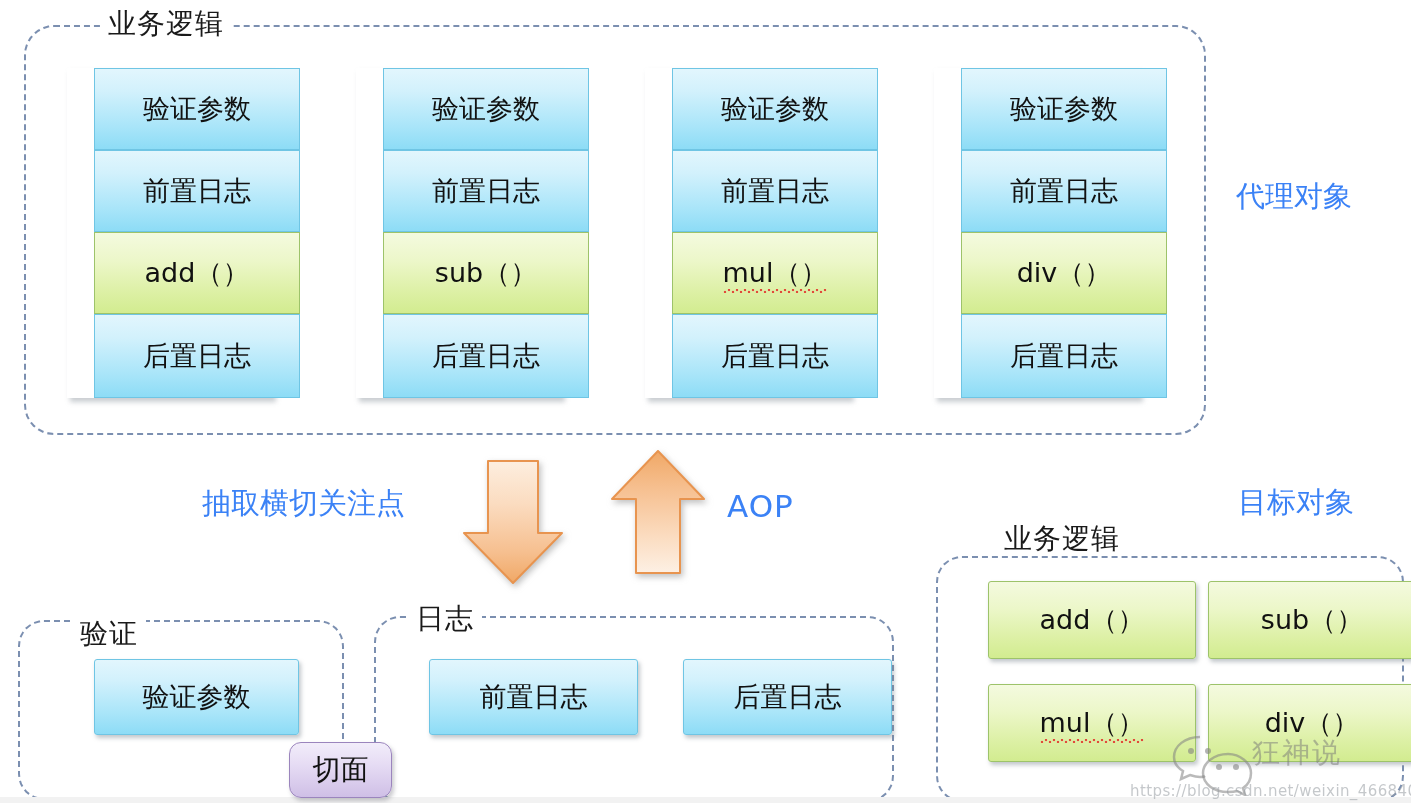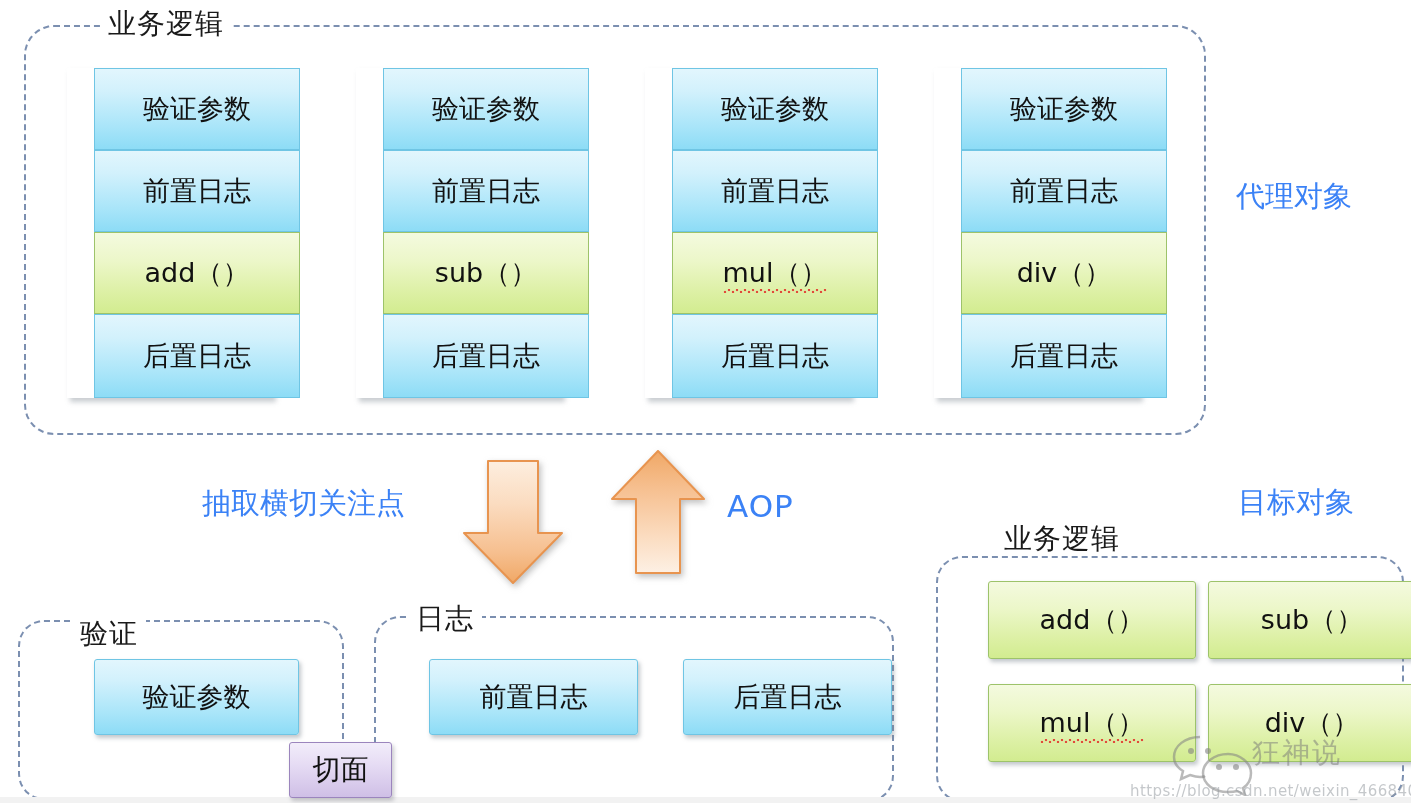--- a/index.html
+++ b/index.html
@@ -200,21 +200,21 @@
   <div class="grouplabel" style="left:72px;top:587px;margin-top:32px;">验证</div>
 
   <div class="cell blue solo" style="left:67px;top:659px;width:205px;height:76px;">验证参数</div>
 
   <div class="dashgroup thin" style="left:374px;top:616px;width:520px;height:186px;"></div>
   <div class="grouplabel" style="left:408px;top:604px;">日志</div>
 
   <div class="cell blue solo" style="left:402px;top:659px;width:209px;height:76px;">前置日志</div>
   <div class="cell blue solo" style="left:656px;top:659px;width:209px;height:76px;">后置日志</div>
 
-  <div class="aspect" style="left:289px;top:742px;width:103px;height:56px;">切面</div>
+  <div class="aspect" style="left:289px;top:742px;width:103px;height:56px;border-radius:12px;">切面</div>
 
   <div class="dashgroup thin" style="left:936px;top:556px;width:468px;height:246px;"></div>
   <div class="grouplabel" style="left:996px;top:524px;">业务逻辑</div>
 
   <div class="cell green solo" style="left:961px;top:581px;width:208px;height:78px;">add（）</div>
   <div class="cell green solo" style="left:1181px;top:581px;width:208px;height:78px;">sub（）</div>
   <div class="cell green solo" style="left:961px;top:684px;width:208px;height:78px;">
     <span class="squiggle">mul（）</span>
   </div>
   <div class="cell green solo" style="left:1181px;top:684px;width:208px;height:78px;">div（）</div>

